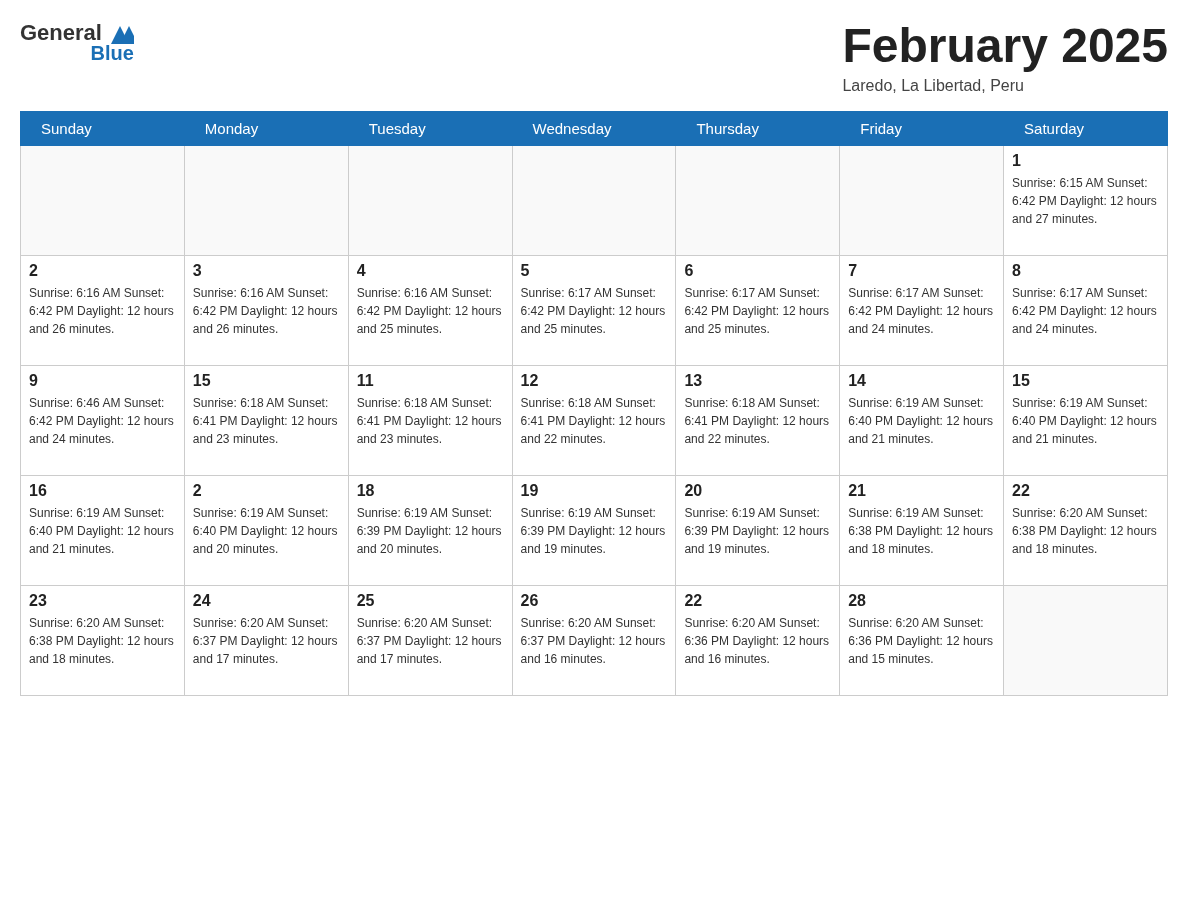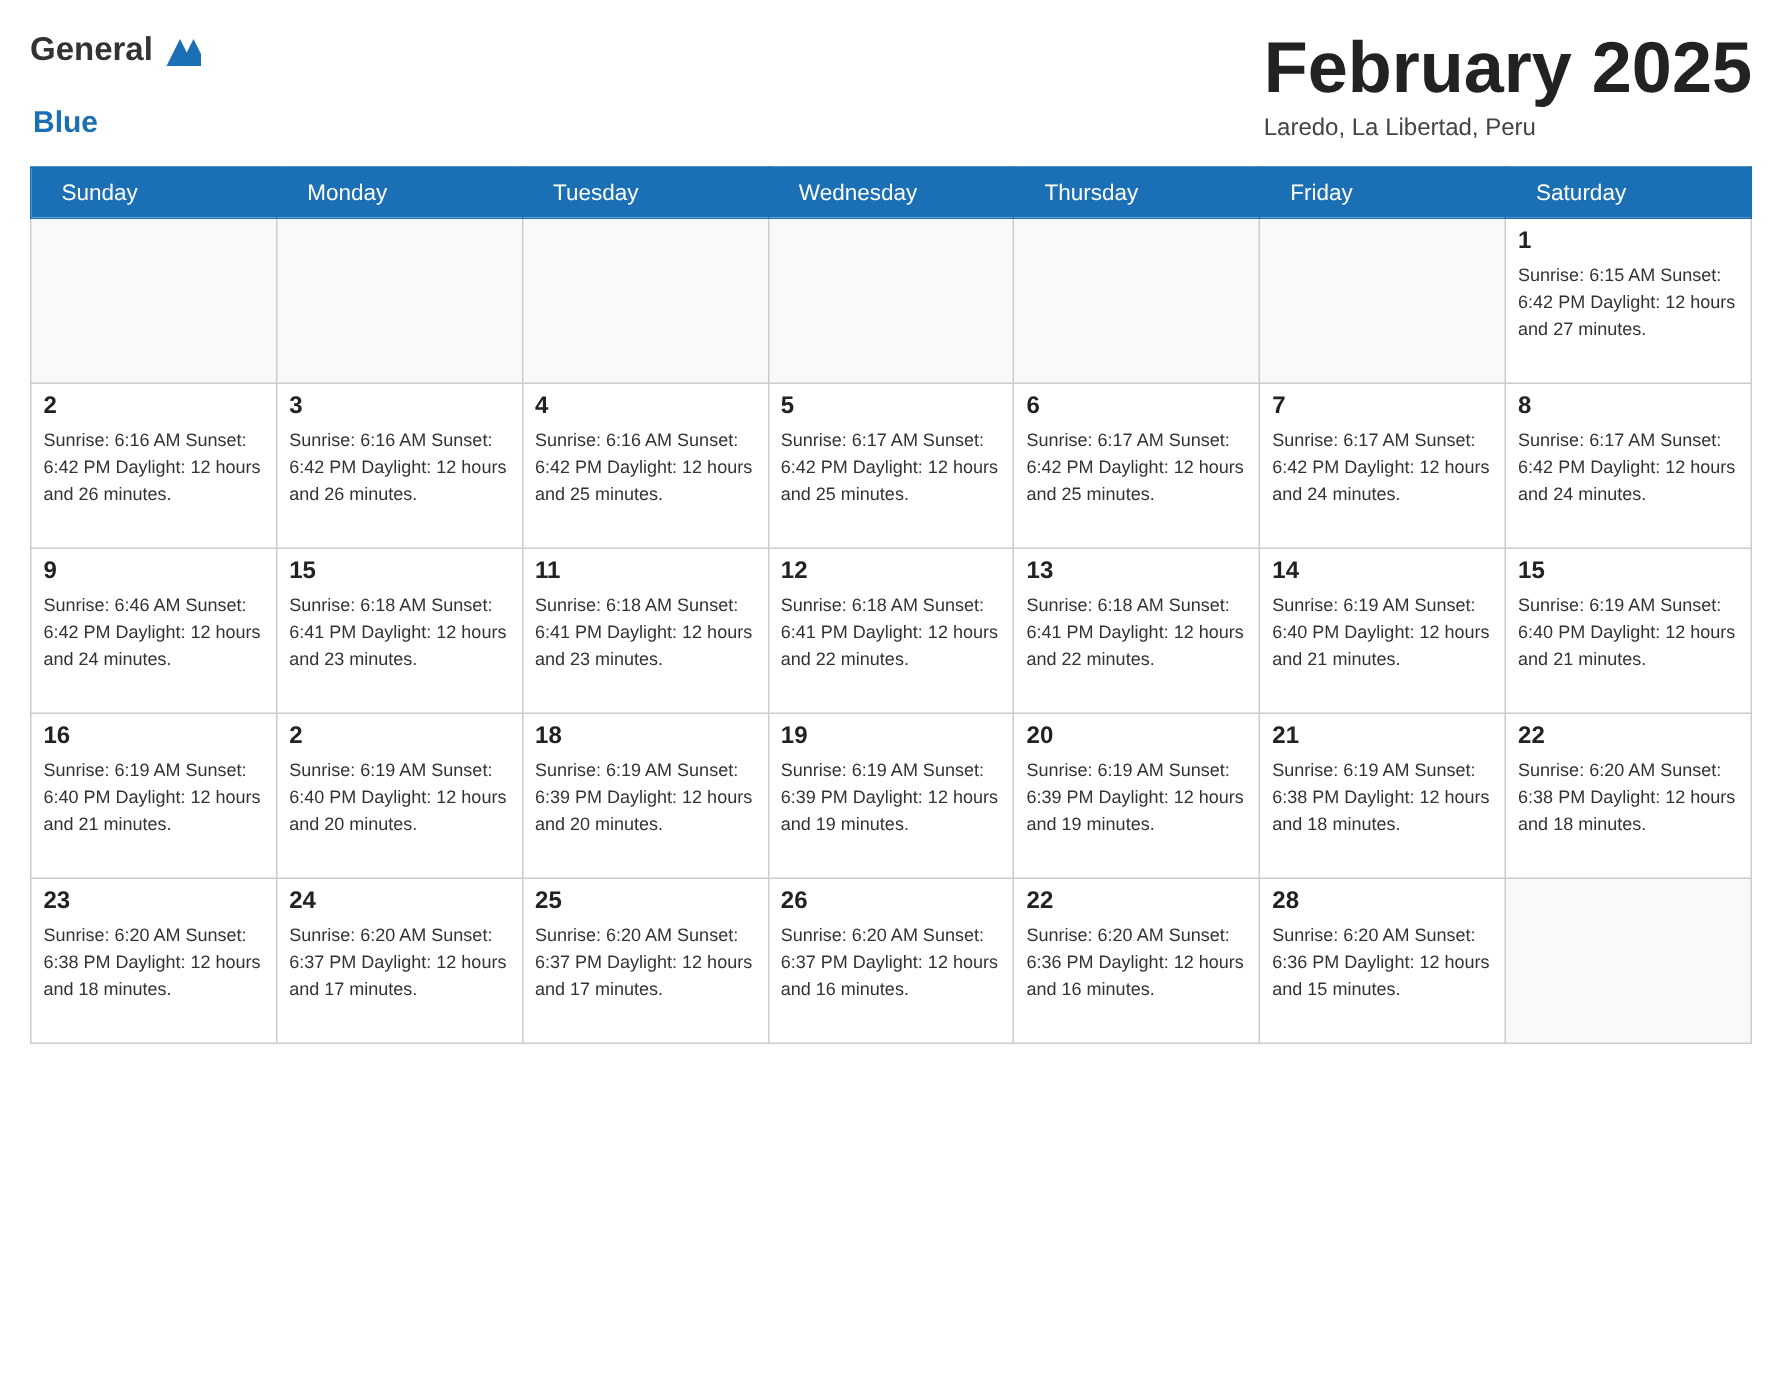--- a/index.html
+++ b/index.html
@@ -22,22 +22,21 @@
       color: #333;
     }
     .logo-text-blue {
       font-size: 20px;
       font-weight: bold;
       color: #1a6fb5;
     }
     .logo-wrapper {
       display: flex;
       flex-direction: column;
-      align-items: flex-start;
-      gap: 29px;
+      align-items: flex-end;
     }
     .logo-top-row {
       display: flex;
       align-items: flex-end;
     }
     .logo-arrows {
       display: flex;
       margin-left: 4px;
       margin-bottom: 2px;
     }

